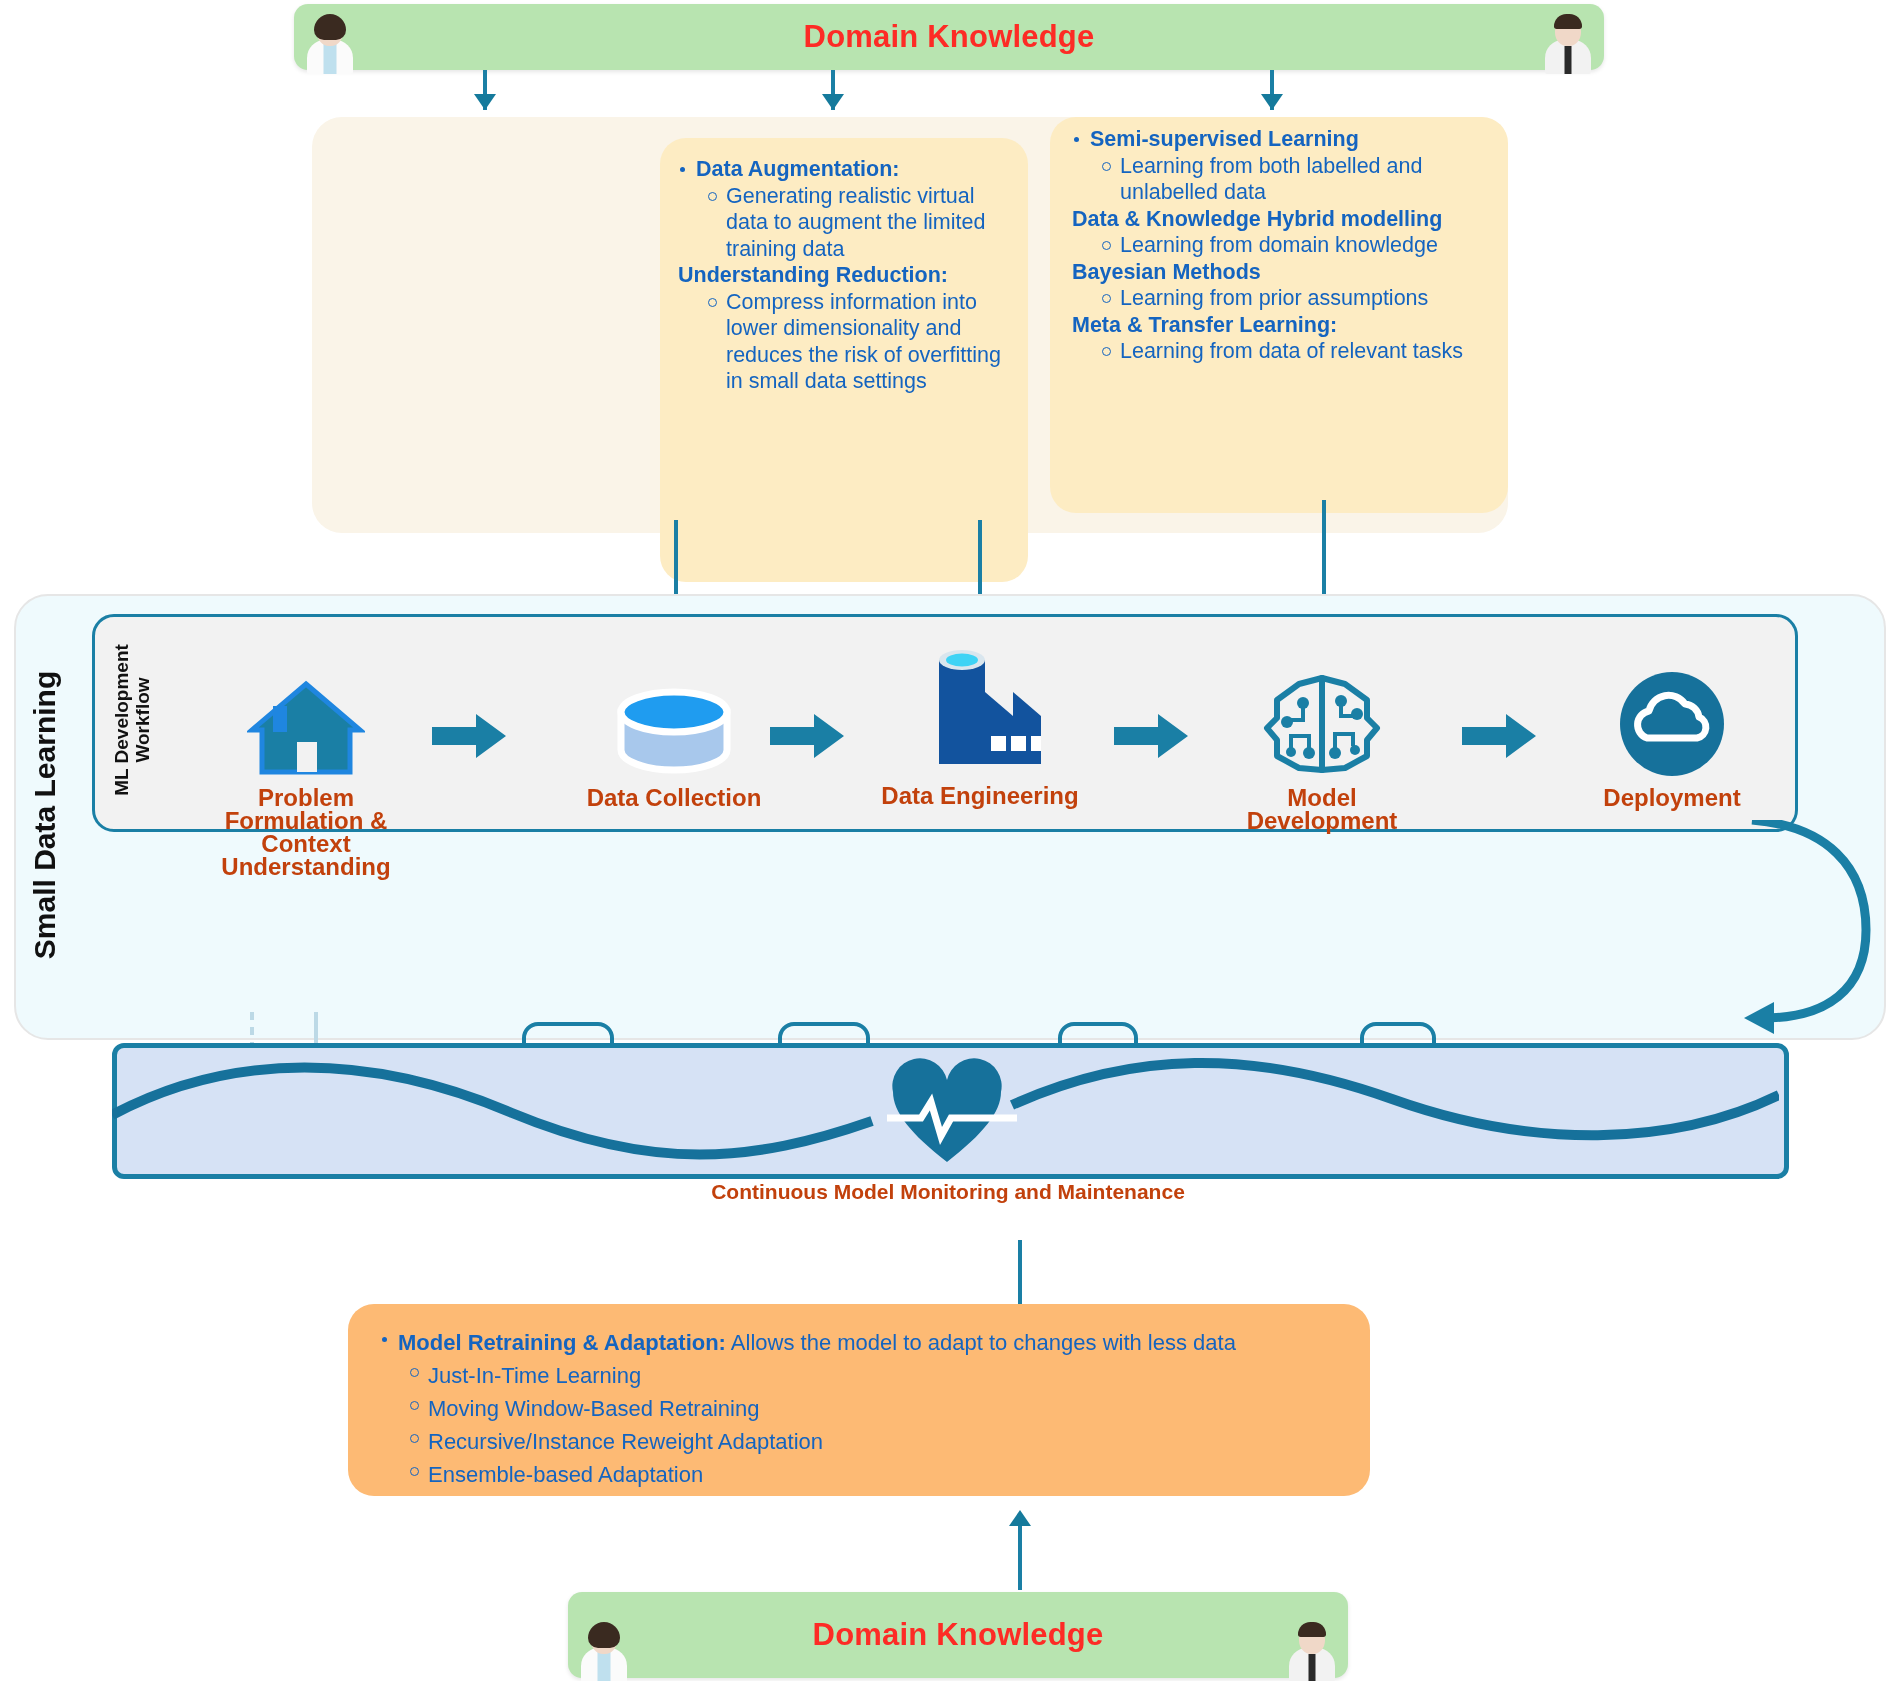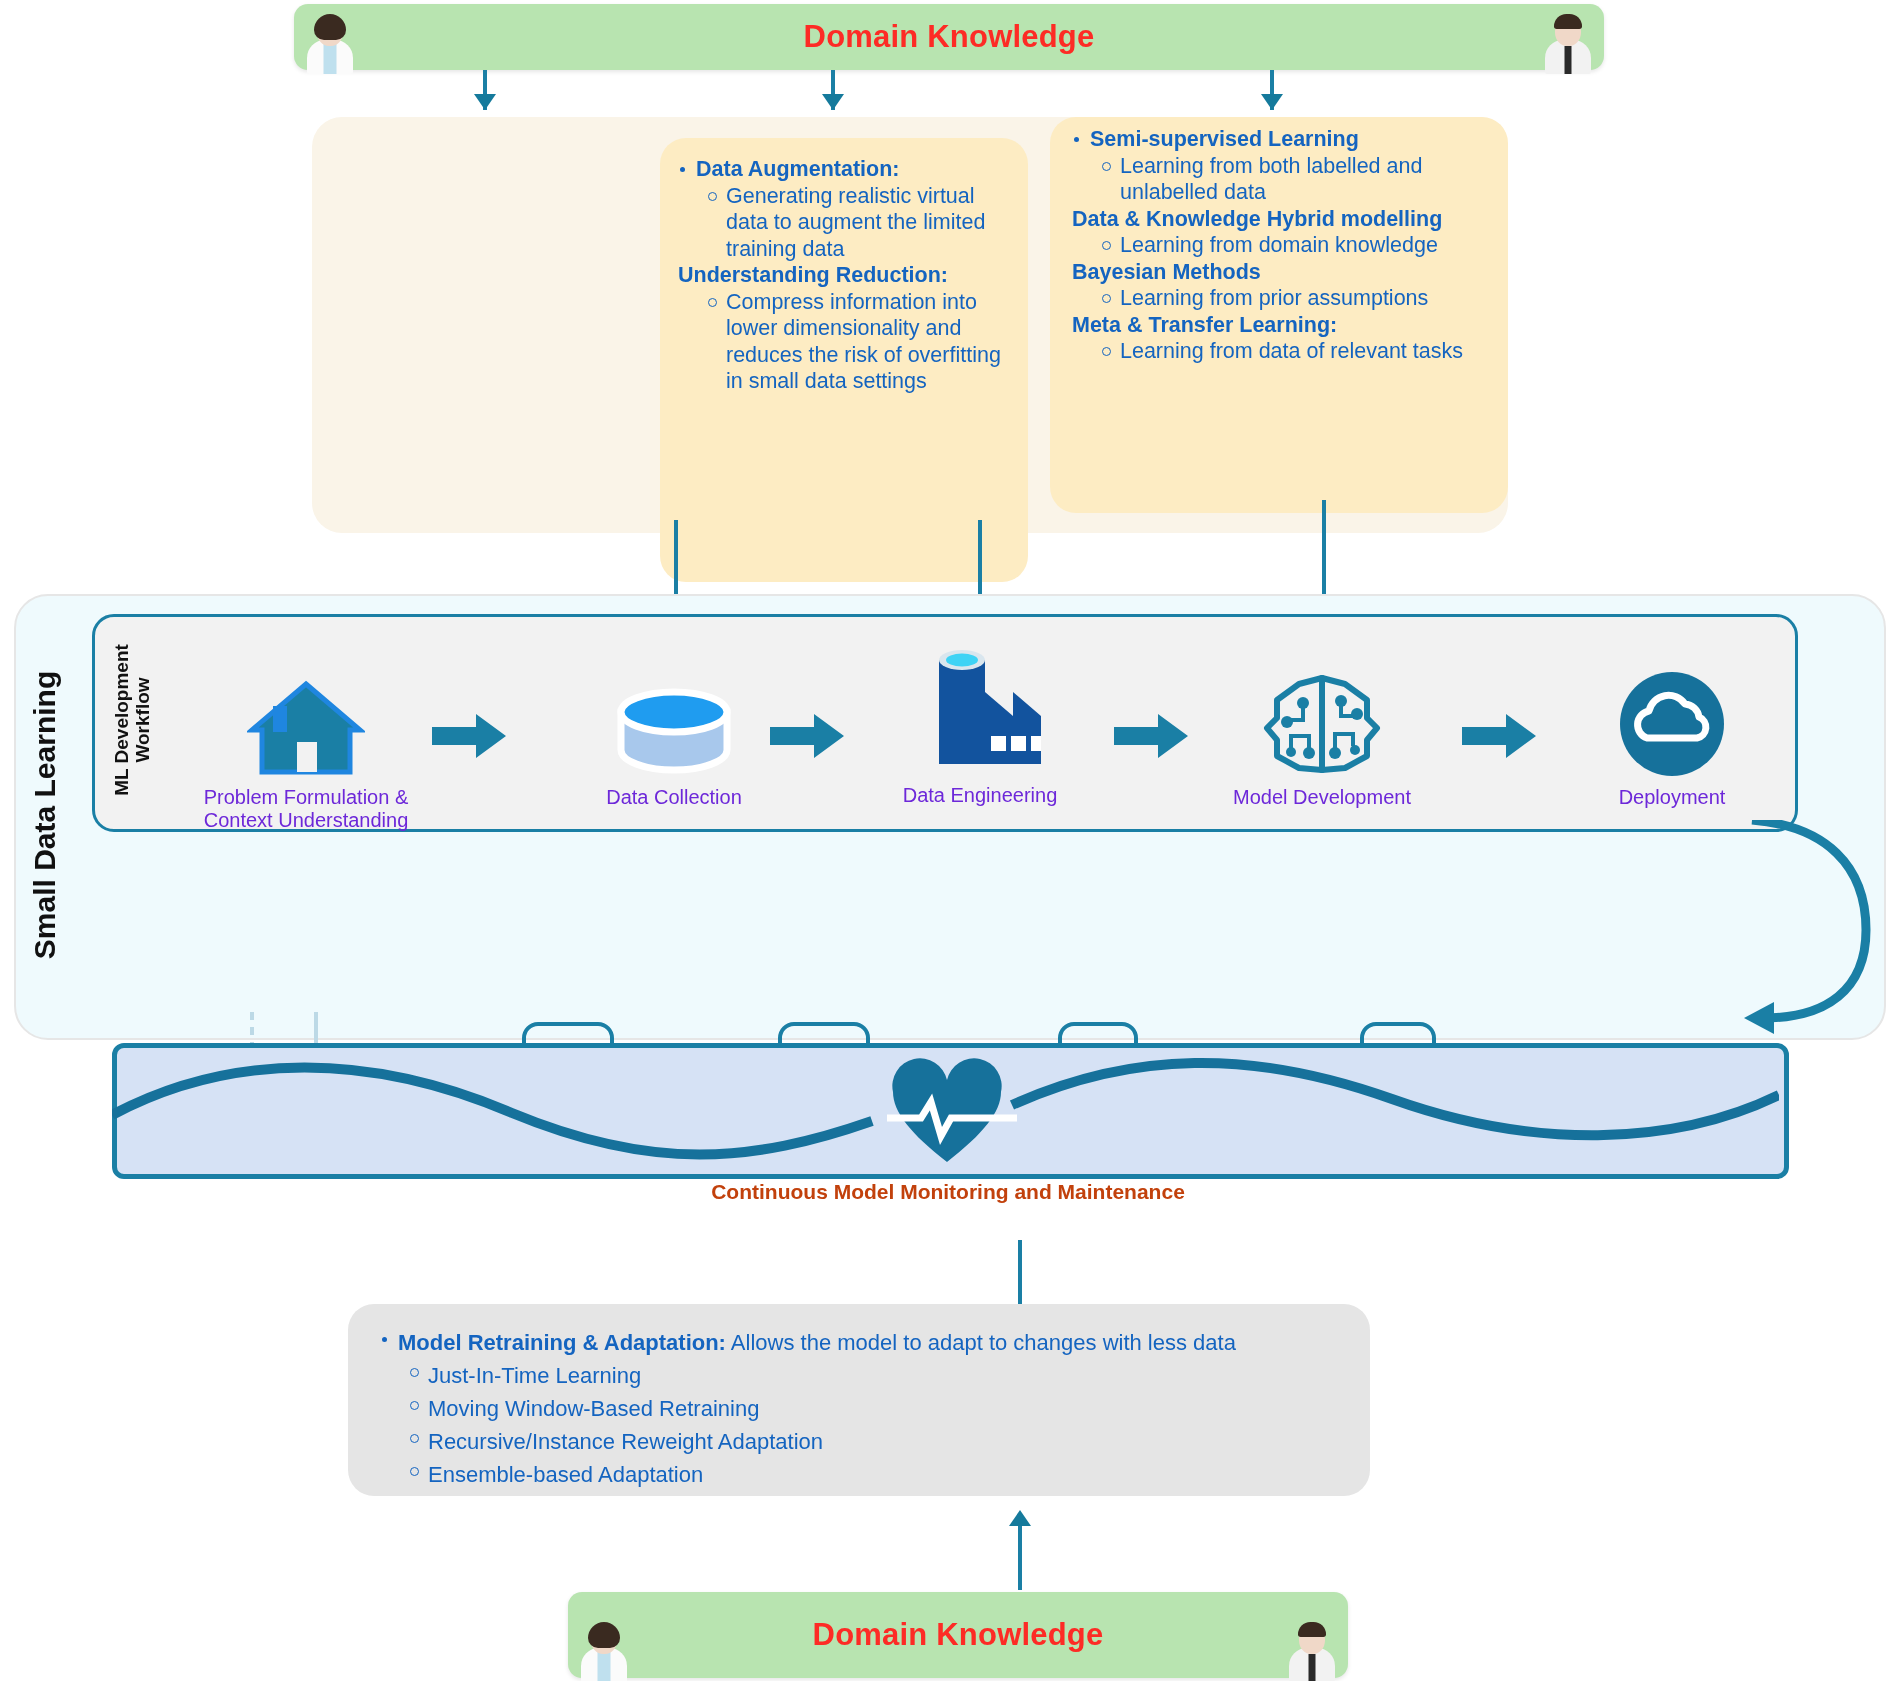--- a/index.html
+++ b/index.html
@@ -82,38 +82,38 @@
 
   .wf{
     position:absolute;left:92px;top:614px;width:1700px;height:212px;
     background:#f2f2f2;border:3px solid #1a7fa5;border-radius:22px;
   }
   .wf-label{position:absolute;left:110px;top:620px;height:200px;width:44px;display:flex;align-items:center;justify-content:center;}
   .wf-label span{transform:rotate(-90deg);white-space:nowrap;font-size:19px;font-weight:bold;color:#111;line-height:21px;text-align:center;}
 
   .step{position:absolute;width:220px;text-align:center;}
   .step .ico{height:110px;display:flex;align-items:flex-end;justify-content:center;}
-  .step .cap{margin-top:8px;font-size:20px;font-weight:normal;color:#6d28d9;line-height:23px;}
+  .step .cap{margin-top:8px;font-size:24px;font-weight:bold;color:#c2410c;line-height:23px;}
 
   .fat-arrow{position:absolute;width:74px;height:44px;}
 
   
   .monitor{
     position:absolute;left:112px;top:1043px;width:1667px;height:126px;
     background:#d6e2f5;border:5px solid #1a7fa5;border-radius:12px;
   }
   .monitor-cap{
     position:absolute;left:0;top:1180px;width:1896px;text-align:center;
     font-size:21px;font-weight:bold;color:#c2410c;
   }
 
   
   #ybox-bottom{
     position:absolute;left:348px;top:1304px;width:1022px;height:192px;
-    background:#e5e5e5;border-radius:26px;color:#1464c0;
+    background:#fdba74;border-radius:26px;color:#1464c0;
   }
   #ybox-bottom .inner{position:absolute;left:24px;top:22px;width:980px;}
   #ybox-bottom .bul{font-size:22px;line-height:33px;}
   .normalw{font-weight:normal;}
 </style>
 </head>
 <body>
 
 <div class="stage">
 

